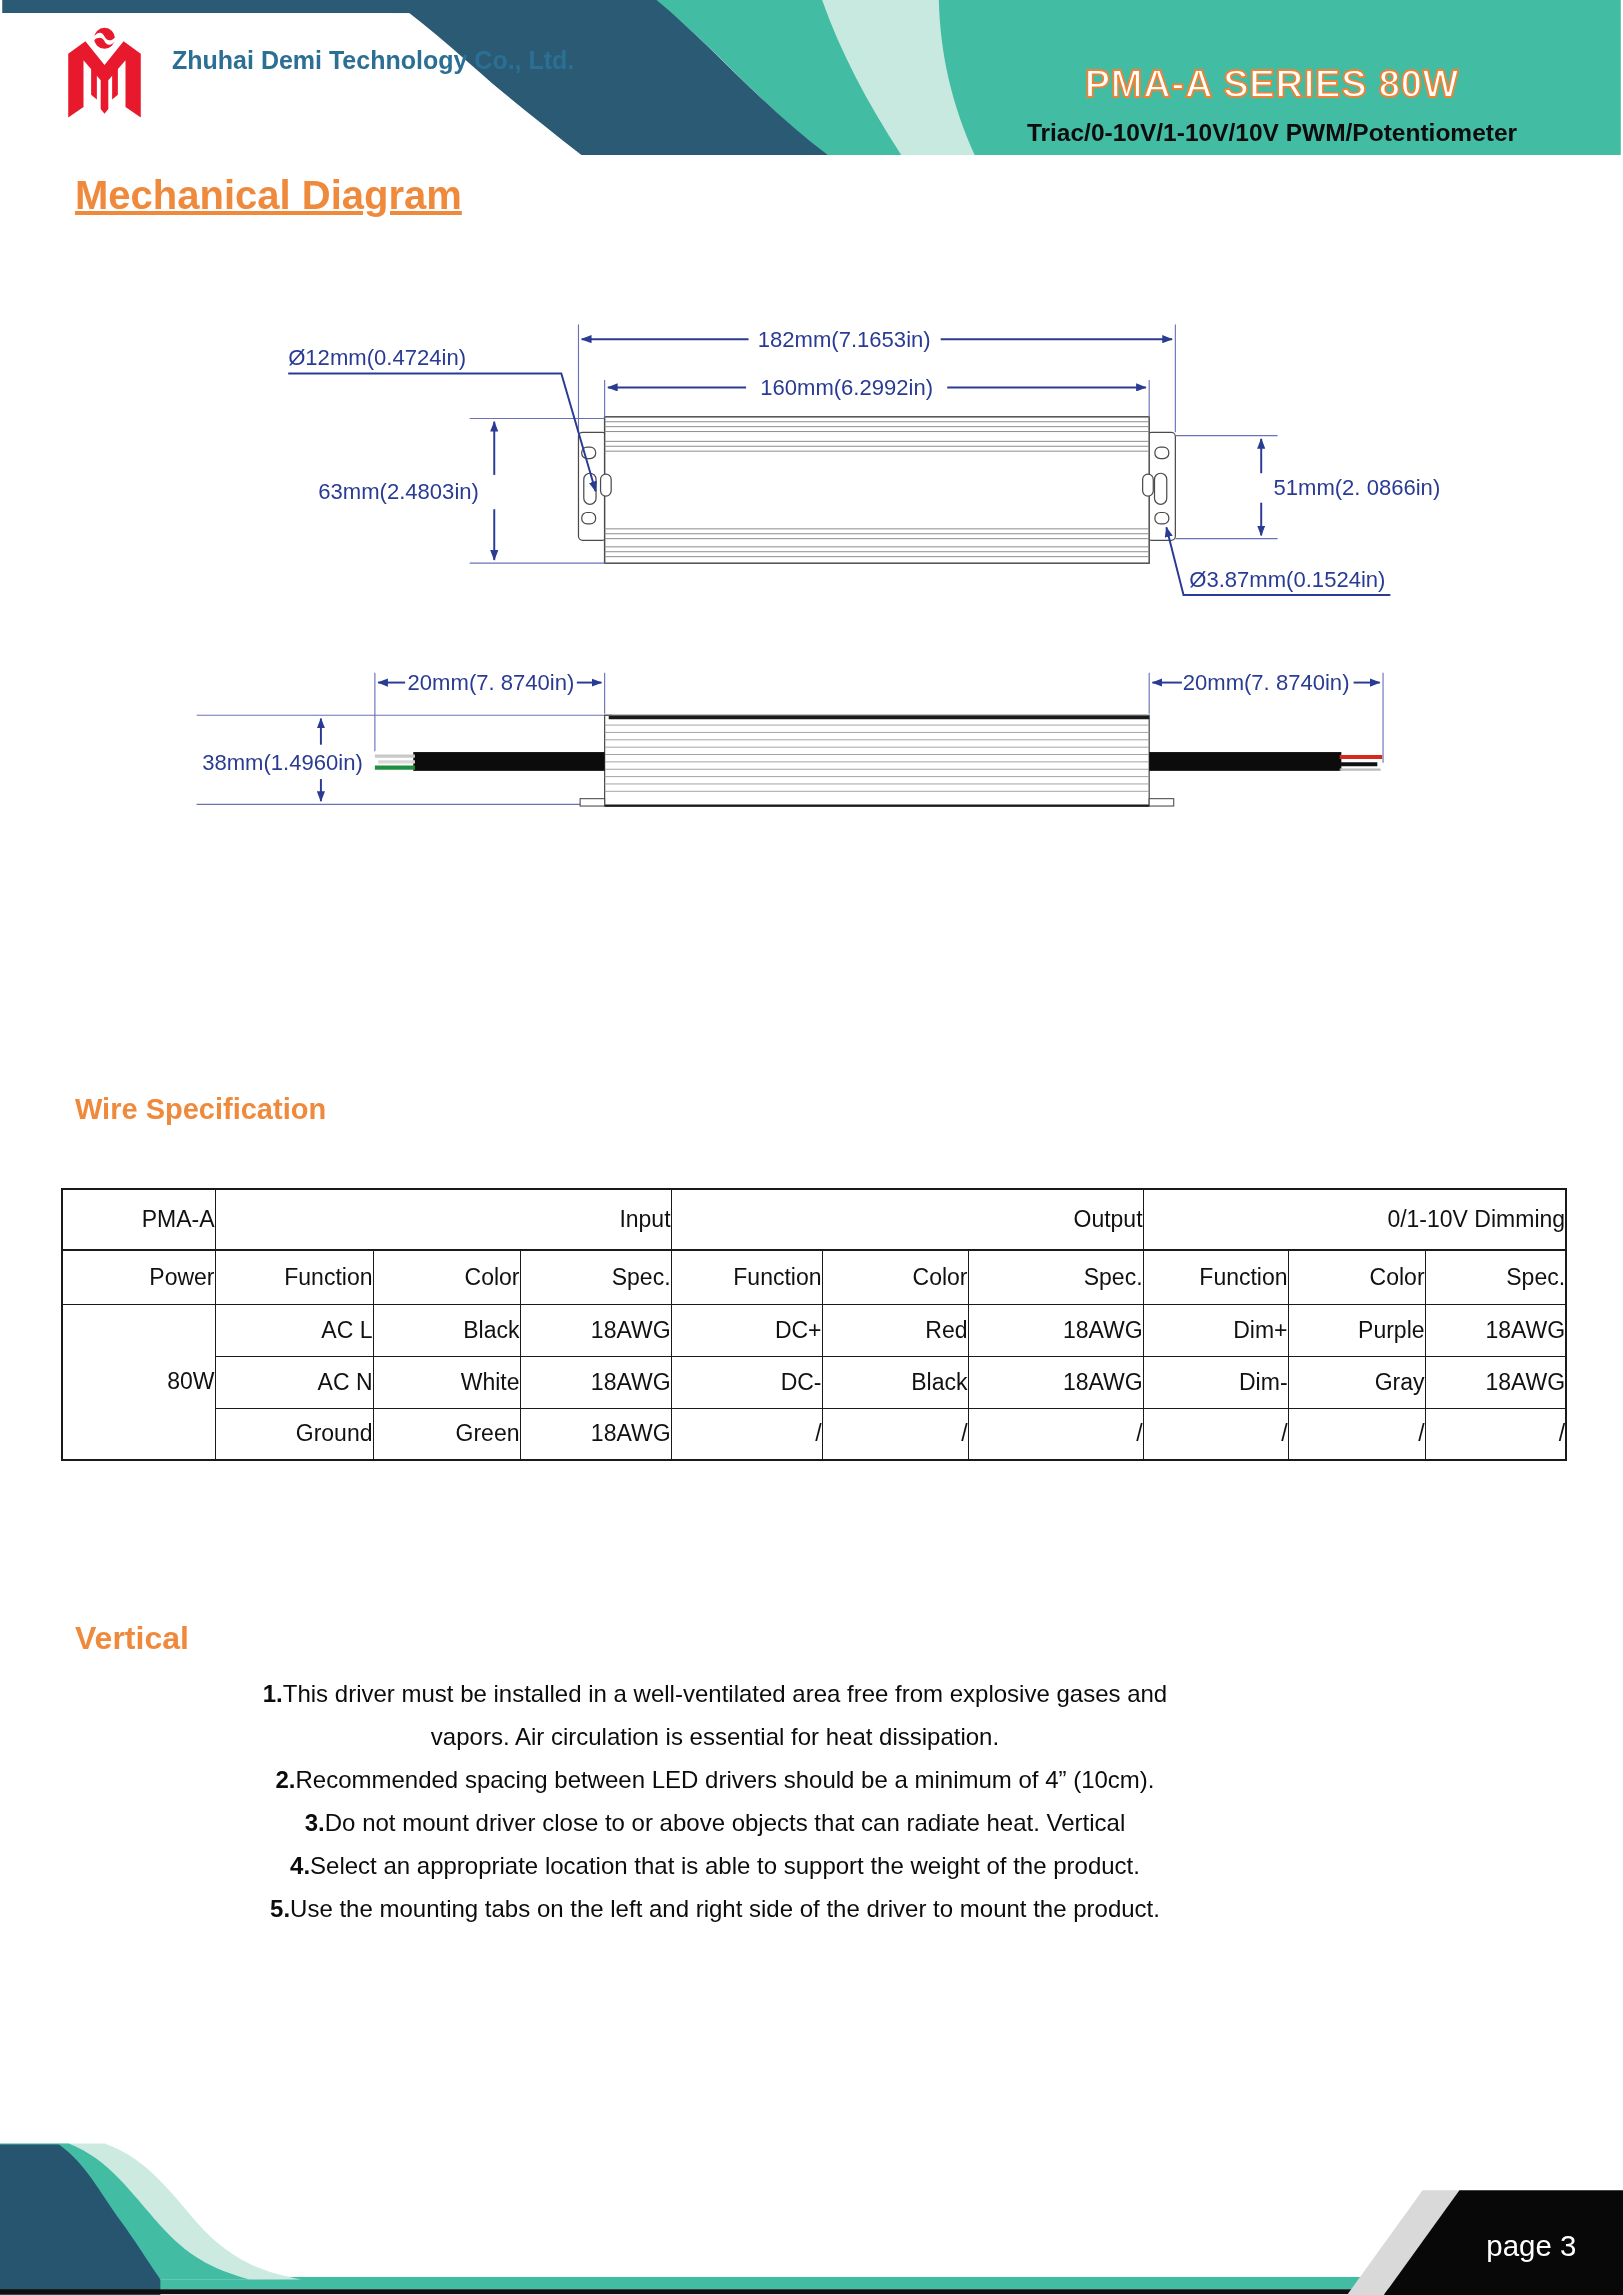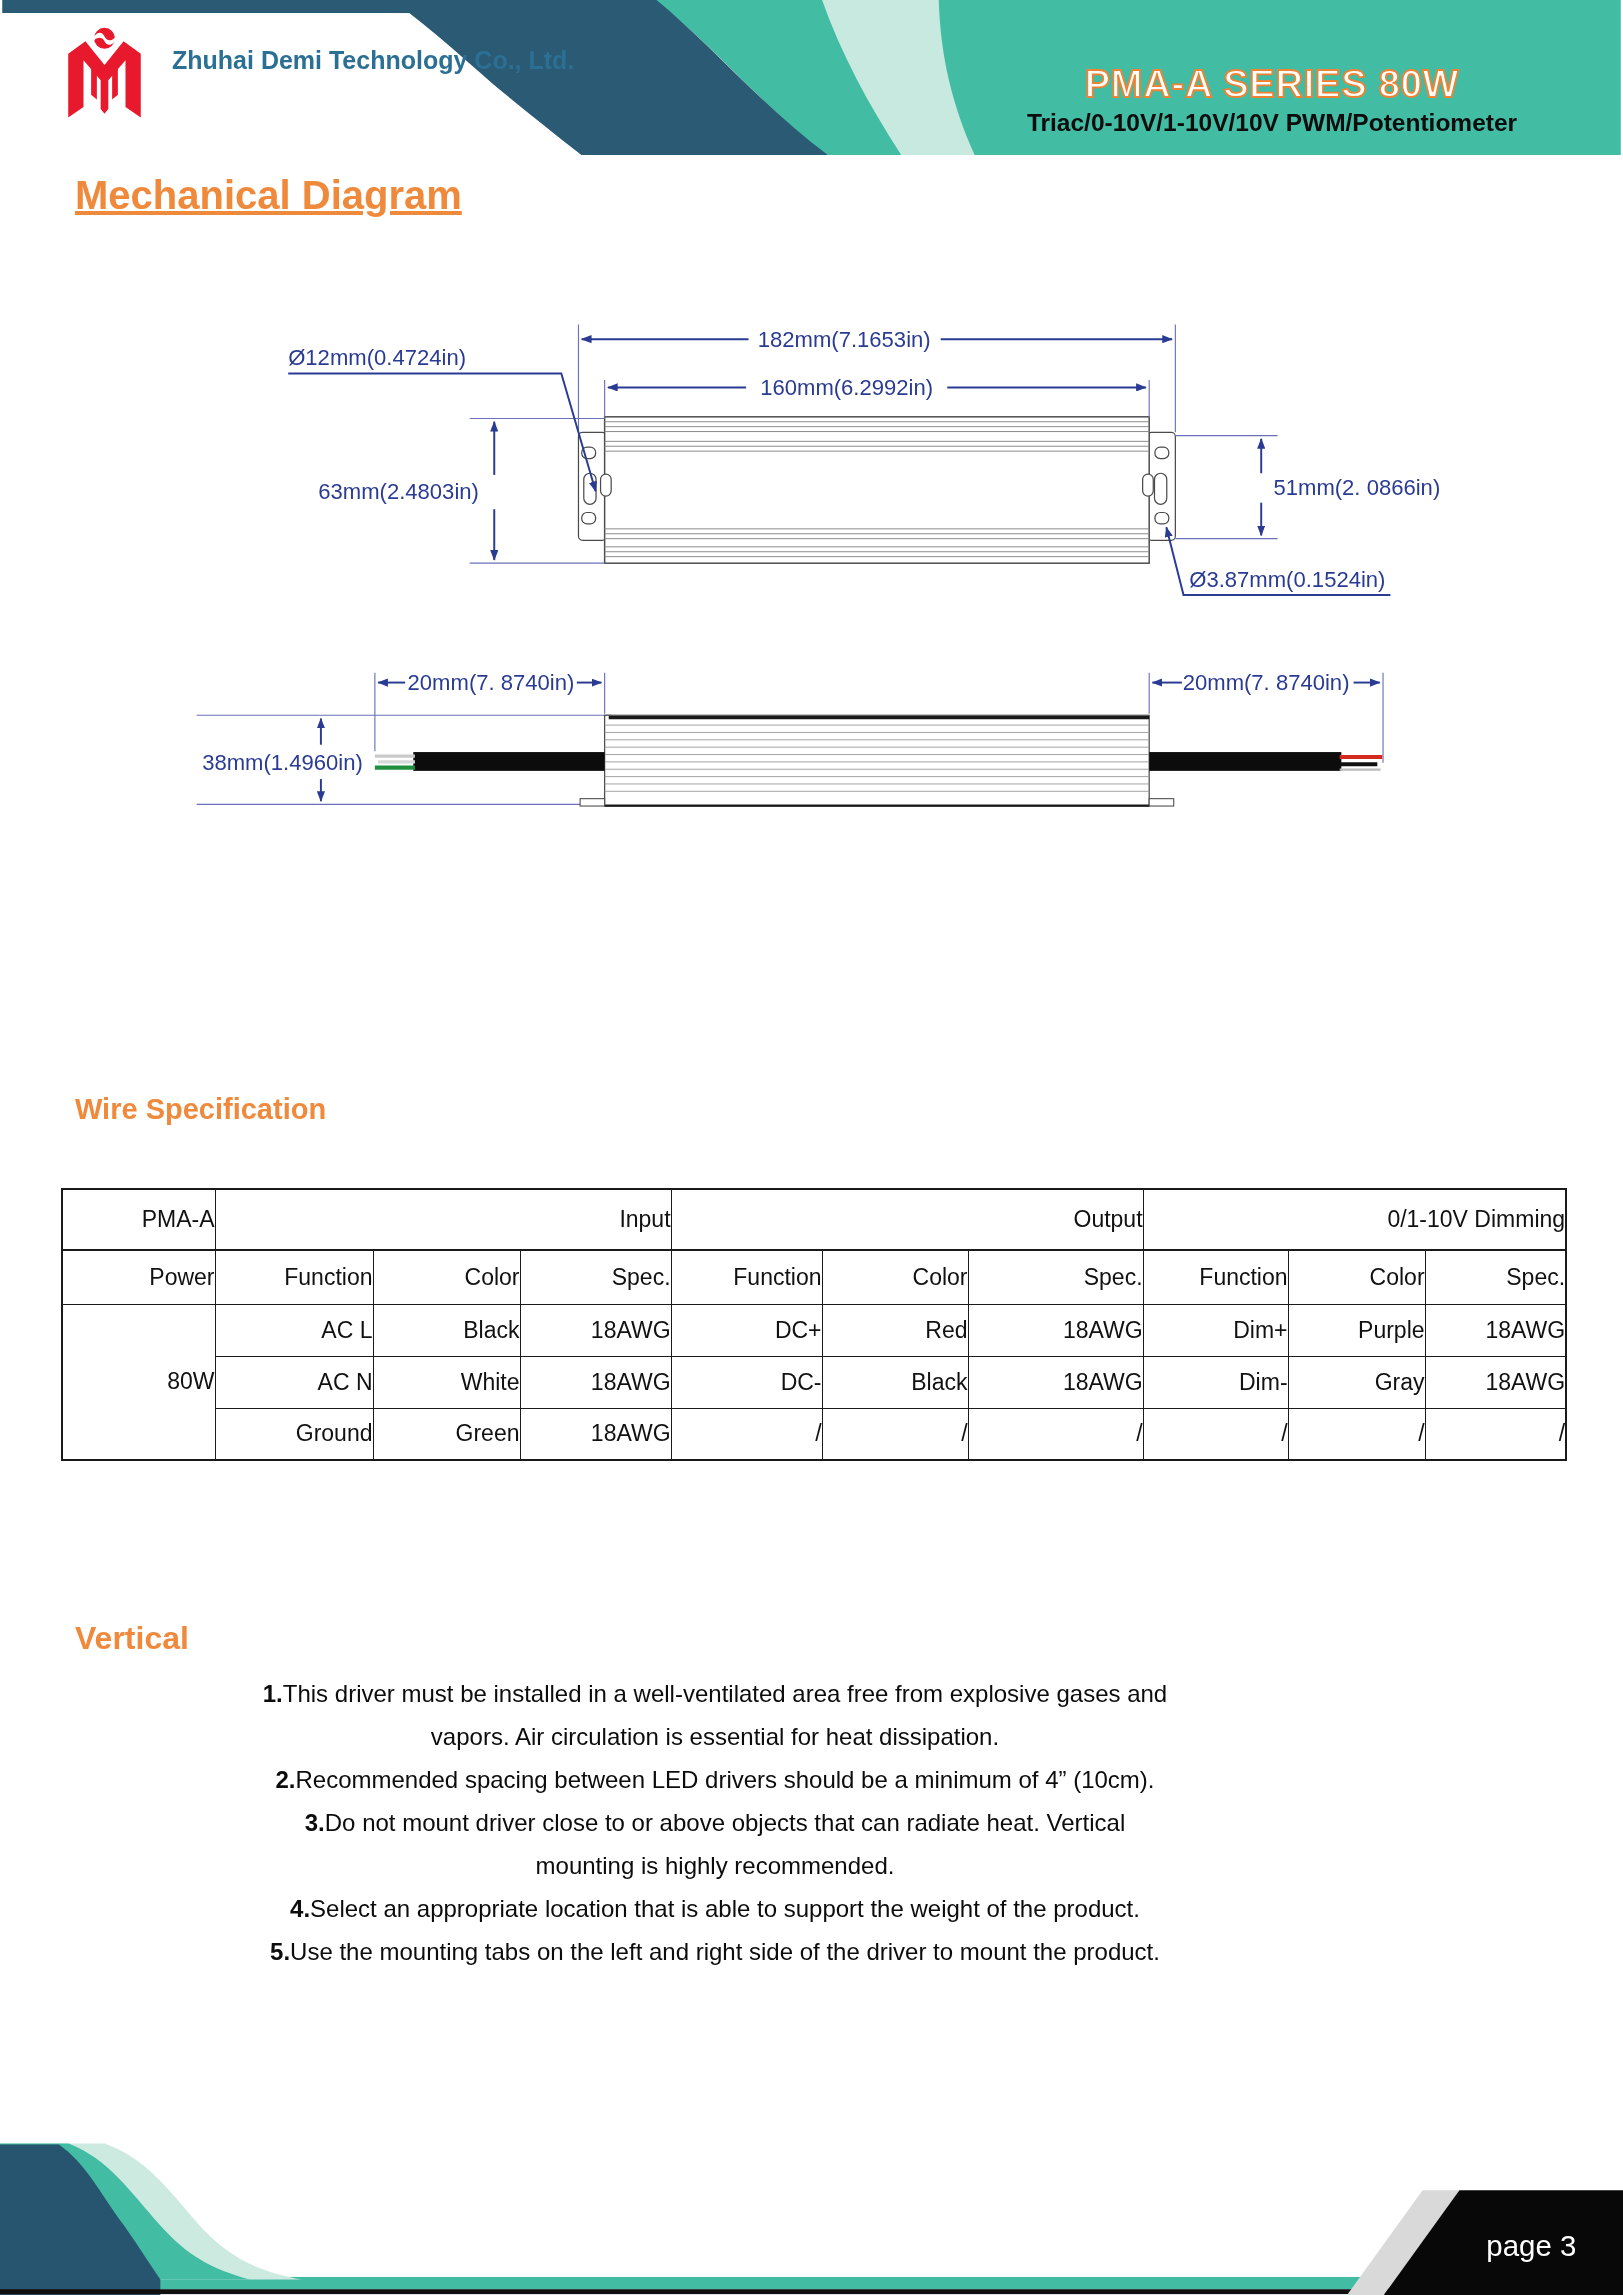--- a/index.html
+++ b/index.html
@@ -4,21 +4,21 @@
 <style>
   html,body{margin:0;padding:0;background:#e8e8e8;}
   .page{position:relative;width:1623px;height:2295px;background:#ffffff;overflow:hidden;
         font-family:"Liberation Sans",sans-serif;}
   .abs{position:absolute;}
   
   .company{position:absolute;left:172px;top:46px;font-size:25px;font-weight:bold;color:#2B7094;}
   .titleblock{position:absolute;left:949px;top:21px;width:646px;text-align:center;}
   .series-title{font-size:38px;font-weight:bold;color:#ffffff;letter-spacing:0.8px;
         -webkit-text-stroke:1.8px #ED8435;text-shadow:0 0 0.8px #ED8435;margin-top:42px;}
-  .series-subtitle{margin-top:3px;font-size:24.5px;font-weight:bold;color:#0d0d0d;}
+  .series-subtitle{margin-top:13px;font-size:24.5px;font-weight:bold;color:#0d0d0d;}
   
   .h-orange{position:absolute;left:75px;font-weight:bold;color:#EF8A3D;}
   #h-mech{top:173px;font-size:40px;text-decoration:underline;}
   #h-wire{top:1093px;font-size:29px;}
   #h-mount{top:1620px;font-size:32px;}
   
   table.wire{position:absolute;left:61px;top:1188px;border-collapse:collapse;table-layout:fixed;
         width:1503px;font-size:23px;color:#111;}
   table.wire td{border:1.6px solid #1a1a1a;text-align:right;vertical-align:middle;padding:0;}
   table.wire{border:2.5px solid #1a1a1a;}
@@ -258,21 +258,20 @@
       <td>/</td>
     </tr>
   </tbody>
     </table>
 
   <div class="mount-list">
     <div class="mount-line"><span class="mnum">1.</span><span>This driver must be installed in a well-ventilated area free from explosive gases and</span></div>
     <div class="mount-line"><span class="mnum"></span><span>vapors. Air circulation is essential for heat dissipation.</span></div>
     <div class="mount-line"><span class="mnum">2.</span><span>Recommended spacing between LED drivers should be a minimum of 4” (10cm).</span></div>
     <div class="mount-line"><span class="mnum">3.</span><span>Do not mount driver close to or above objects that can radiate heat. Vertical</span></div>
-    <div class="mount-line"><span class="mnum"></span><span>mounting is highly recommended.</span></div>
     <div class="mount-line"><span class="mnum">4.</span><span>Select an appropriate location that is able to support the weight of the product.</span></div>
     <div class="mount-line"><span class="mnum">5.</span><span>Use the mounting tabs on the left and right side of the driver to mount the product.</span></div>
   </div>
 
   <svg class="abs" style="left:0;top:2127px" width="1623" height="169" viewBox="0 0 1984 206">
     <rect x="0" y="183" width="1698" height="15" fill="#43BCA4"></rect>
     <path d="M0,20 L128,20 C178,38 205,75 242,118 C278,158 315,177 368,186 L0,186 Z" fill="#CDEAE1"></path>
     <path d="M0,20 L84,20 C134,40 158,78 196,120 C228,156 258,173 305,186 L0,186 Z" fill="#43BCA4"></path>
     <path d="M0,21 L72,21 C105,44 122,80 150,118 C172,149 182,166 196,186 L196,206 L0,206 Z" fill="#27546E"></path>
     <rect x="0" y="198" width="1786" height="6" fill="#101010"></rect>

